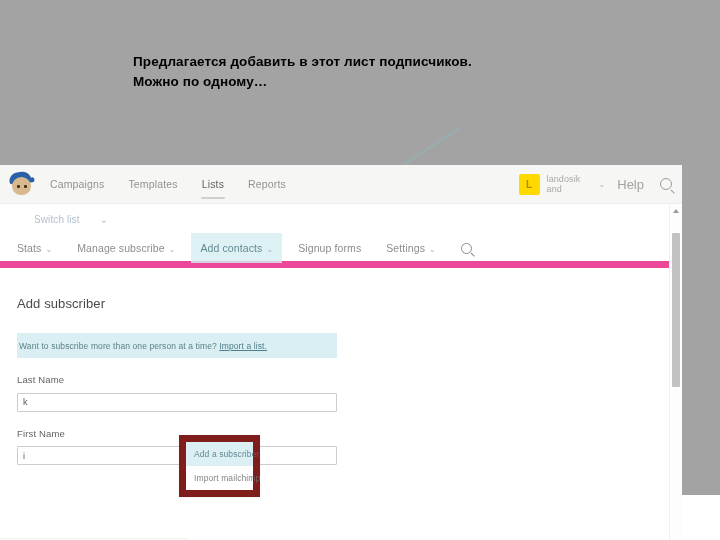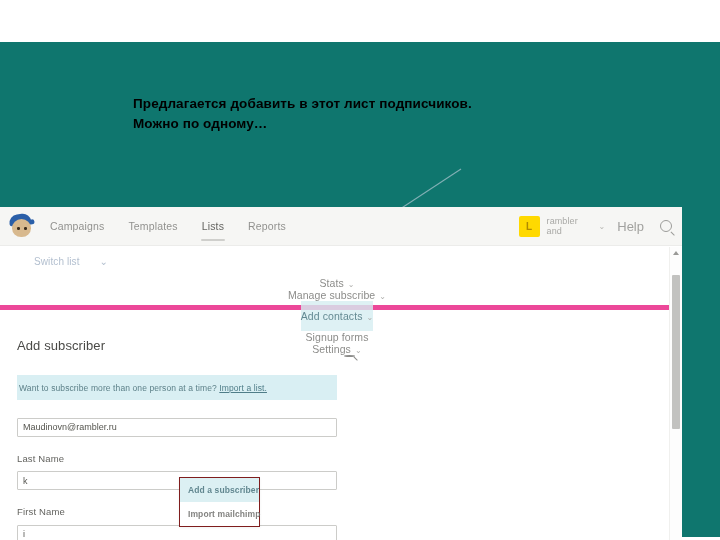--- a/index.html
+++ b/index.html
@@ -2,21 +2,21 @@
 <html><head>
 <meta charset="utf-8">
 <style>
   * { box-sizing: border-box; margin: 0; padding: 0; }
   html, body {
     width: 720px; height: 540px;
     background: #ffffff;
     font-family: "Liberation Sans", sans-serif;
     overflow: hidden;
   }
-  #slide { position: relative; width: 720px; height: 495px; background:#0f766e;margin-top:42px; }
+  #slide { position: relative; width: 720px; height: 495px; background:#a3a3a3; }
 
   
   #caption {
     position: absolute; left: 133px; top: 52px; width: 520px;
     font-size: 13.5px; font-weight: bold; color: #000;
     line-height: 20px; letter-spacing: 0.1px;
   }
   #caption .ln { display: block; white-space: pre; }
 
   
@@ -102,45 +102,45 @@
   .switch-row { height: 31px; display: flex; align-items: center;
                 background: #fff; }
   .switch-row span {
     font-size: 10px; color: #95a7bd; margin-left: 17px; letter-spacing: .1px;
     opacity: .85;
   }
 
   
   .subnav {
     position: relative; height: 33px; display: flex; align-items: center;
-    border-bottom: 5px solid #ec4899; padding-left: 17px; flex-direction: column;
+    border-bottom: 7px solid #ec4899; padding-left: 17px;
   }
   .subnav .item {
     font-size: 10.5px; color: #6f6f6c; margin-right: 25px;
     position: relative; opacity: .8; letter-spacing: .1px; white-space: nowrap;
   }
   .subnav .item .ar { font-size: 8px; color: #9a9a97; margin-left: 4px; }
   .subnav .item.sel {
     background: #d6eef2; color: #3d6c77;
-    padding: 9px 0; margin-left: -9px; margin-right: 16px;
+    padding: 9px 9px; margin-left: -9px; margin-right: 16px;
   }
   .subnav .mag2 {
     width: 11px; height: 11px; border: 1.4px solid #6f6f6c; border-radius: 50%;
     position: relative; opacity: .8;
   }
   .subnav .mag2:after {
     content:""; position:absolute; right:-4px; bottom:-3px; width: 5px; height: 1.4px;
     background: #6f6f6c; transform: rotate(45deg);
   }
 
   
   .dropdown {
     position: absolute; left: 179px; top: 270px; width: 81px;
-    background: #fff; border: 1px solid #7f1d1d;
-    box-shadow: 0 1px 3px rgba(0,0,0,.06); z-index: 6; font-weight: bold;
+    background: #fff; border: 7px solid #7f1d1d;
+    box-shadow: 0 1px 3px rgba(0,0,0,.06); z-index: 6;
   }
   .dropdown .opt {
     font-size: 8.5px; color: #6d6d6a; padding: 7px 8px;
     letter-spacing: .1px; white-space: nowrap; opacity: .85;
   }
   .dropdown .opt.hl { background: #d6eef2; color: #47737d; }
 
   
   .page { padding: 0 17px; position: relative; }
   .page h1 {
@@ -228,21 +228,21 @@
       <div class="mc-nav">
         <a href="#">Campaigns</a>
         <a href="#">Templates</a>
         <a href="#" class="active">Lists</a>
         <a href="#">Reports</a>
       </div>
 
       <div class="hdr-right">
         <div class="avatar">L</div>
         <div class="uname">
-          <div>rambler</div>
+          <div>landosik</div>
           <div>and</div>
         </div>
         <div class="chev">⌄</div>
         <div class="helplink">Help</div>
         <div class="mag"></div>
       </div>
     </div>
 
     <div class="switch-row">
       <span>
@@ -271,21 +271,20 @@
     </div>
 
     <div class="page">
       <h1>Add subscriber</h1>
 
       <div class="notice">
         <span><span>Want to subscribe more than one person at a time? </span><a href="#">Import a list.</a></span>
       </div>
 
       <div class="field">
-        <input type="text" value="Maudinovn@rambler.ru" style="">
       </div>
 
       <div class="field">
         <label><span>Last Name</span></label>
         <input type="text" value="k" style="">
       </div>
 
       <div class="field">
         <label><span>First Name</span></label>
         <input type="text" value="i" style="">

